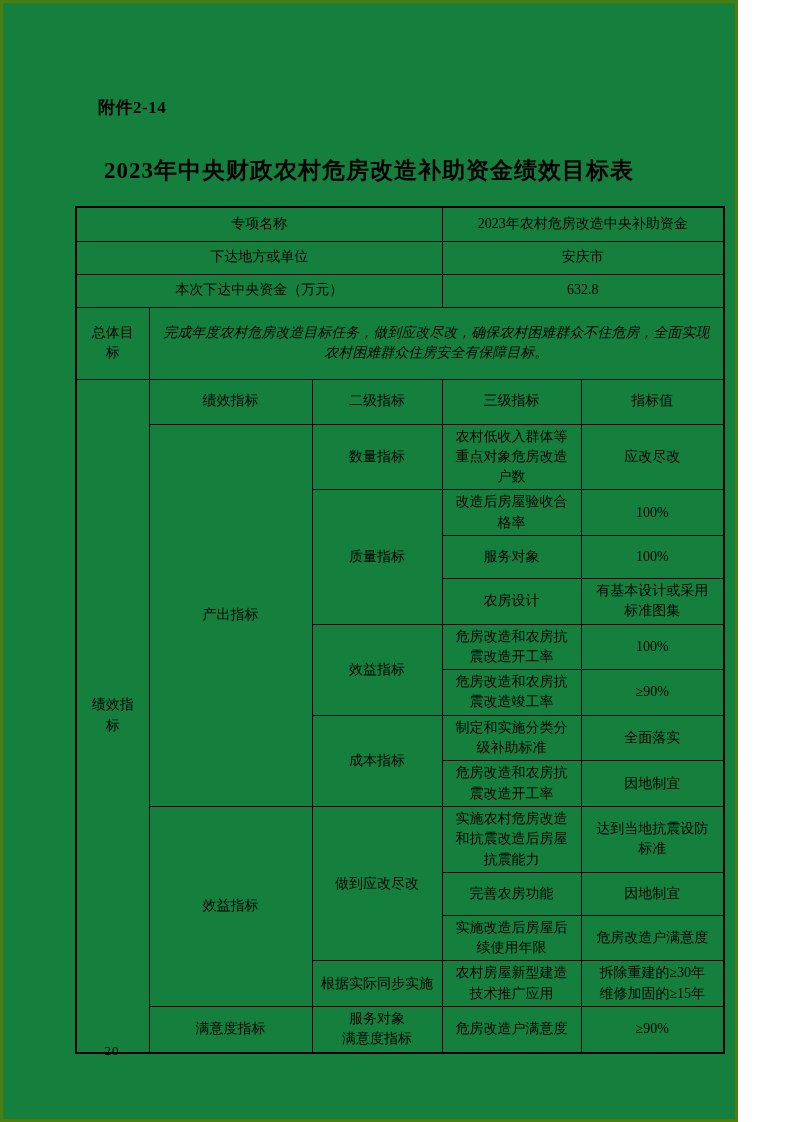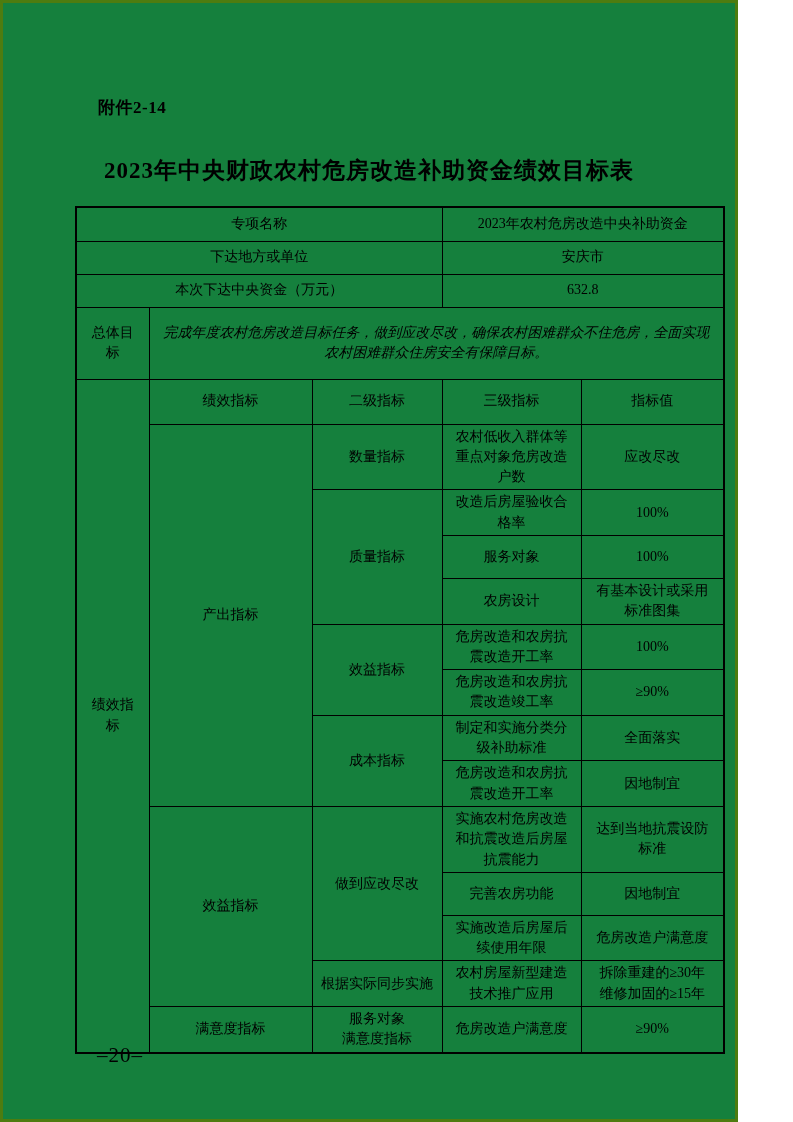--- a/index.html
+++ b/index.html
@@ -59,21 +59,21 @@
   td.l3-cell {
     text-align: left;
     padding-left: 6px;
     padding-right: 3px;
   }
   .preline { white-space: pre-line; }
   .page-number {
     position: absolute;
     left: 94px;
     top: 1040px;
-    font-size: 21px;
+    font-size: 13px;
     letter-spacing: 1px;
   }
 </style>
 </head>
 <body>
 
 <div class="page">
 
   <div class="attachment-label">附件2-14</div>
 

